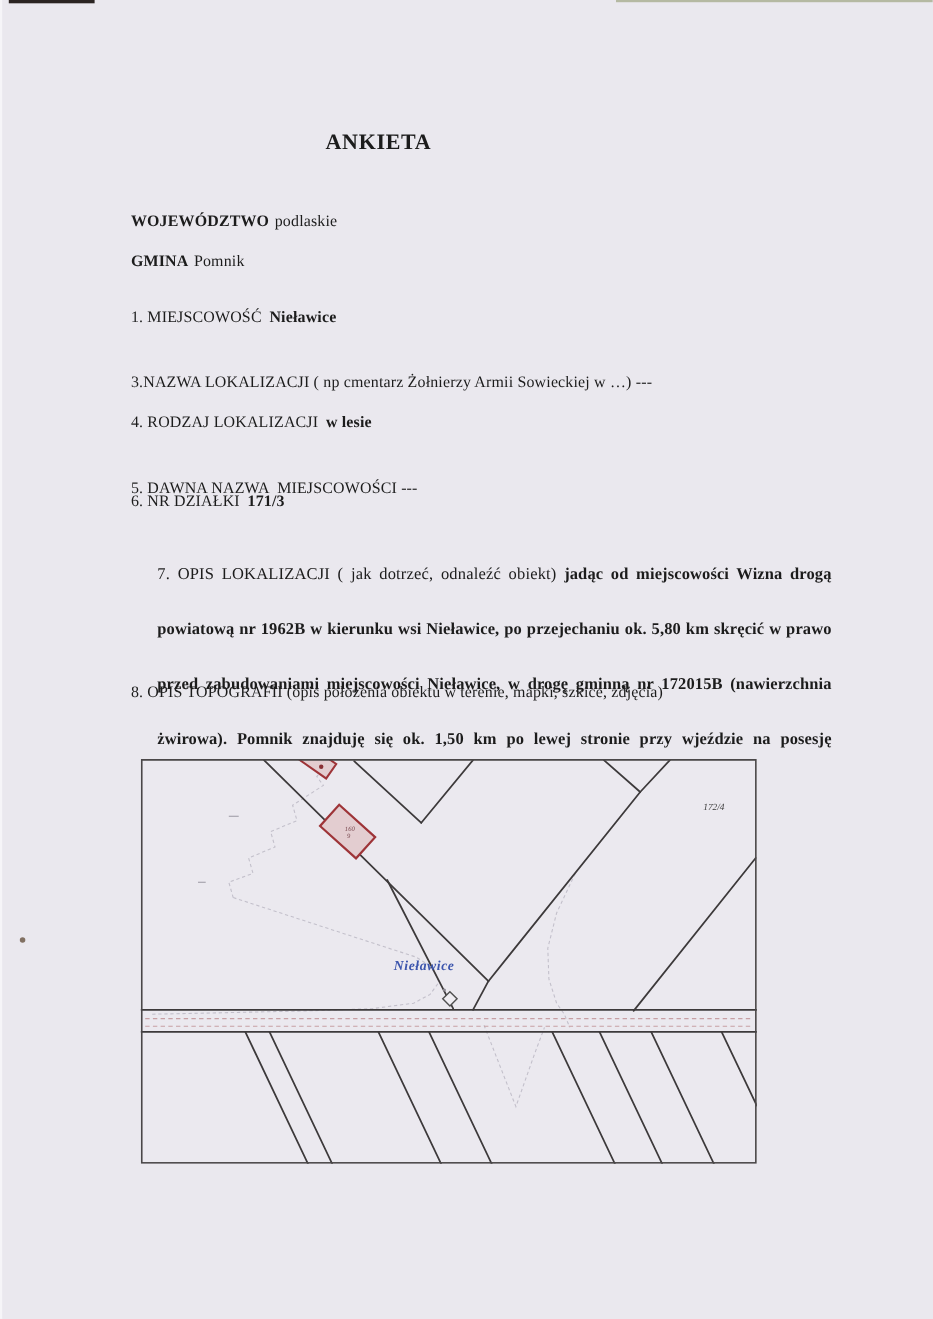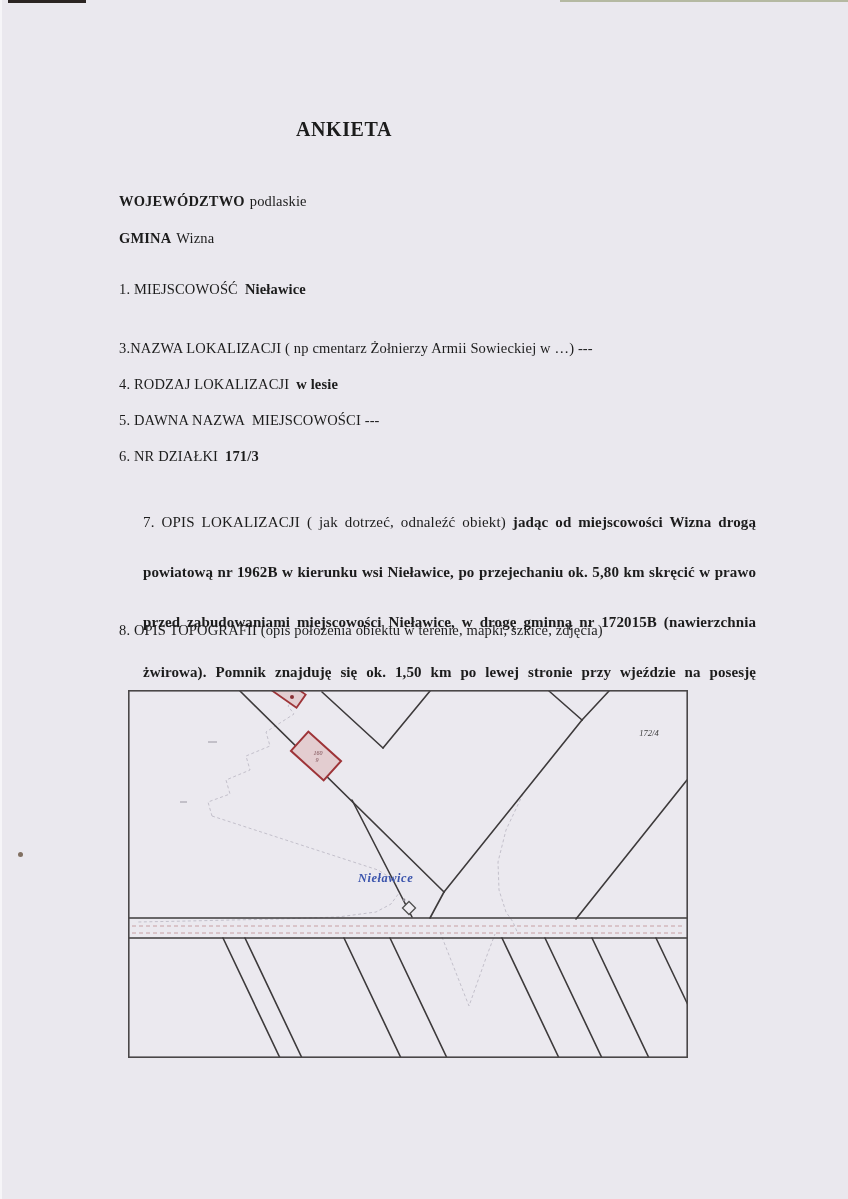--- a/index.html
+++ b/index.html
@@ -49,30 +49,30 @@
   <div class="scan-strip-green"></div>
   <div class="scan-dot"></div>
   <div class="scan-edge"></div>
 
   <div class="title-wrap">
     <div class="title">ANKIETA</div>
   </div>
 
   <div class="line" style="top:193px"><span class="lbl-b">WOJEWÓDZTWO</span><span class="val-n">podlaskie</span></div>
 
-  <div class="line" style="top:230px"><span class="lbl-b">GMINA</span><span class="val-n">Wizna</span></div>
+  <div class="line" style="top:230px"><span class="lbl-b">GMINA</span><span class="val-n">Pomnik</span></div>
 
   <div class="line" style="top:281px"><span>1. MIEJSCOWOŚĆ</span><span class="val-b">Nieławice</span></div>
 
 
   <div class="line" style="top:340px">3.NAZWA LOKALIZACJI ( np cmentarz Żołnierzy Armii Sowieckiej w …) ---</div>
 
   <div class="line" style="top:376px"><span>4. RODZAJ LOKALIZACJI</span><span class="val-b">w lesie</span></div>
 
-  <div class="line" style="top:412px">5. DAWNA NAZWA  MIEJSCOWOŚCI ---</div>
+  <div class="line" style="top:436px">5. DAWNA NAZWA  MIEJSCOWOŚCI ---</div>
 
   <div class="line" style="top:448px"><span>6. NR DZIAŁKI</span><span class="val-b">171/3</span></div>
 
   <p class="para"><span>7. OPIS LOKALIZACJI ( jak dotrzeć, odnaleźć obiekt)</span>
 <b>jadąc od miejscowości Wizna drogą powiatową nr 1962B w kierunku wsi Nieławice, po przejechaniu ok. 5,80 km skręcić w prawo przed zabudowaniami miejscowości Nieławice, w drogę gminną nr 172015B (nawierzchnia żwirowa). Pomnik znajduję się ok. 1,50 km po lewej stronie przy wjeździe na posesję Nieławice 35.</b></p>
 
   <div class="line" style="top:622px">8. OPIS TOPOGRAFII (opis położenia obiektu w terenie, mapki, szkice, zdjęcia)</div>
 
   <div class="map-frame">
     <svg width="560" height="368" viewBox="0 0 560 368">

